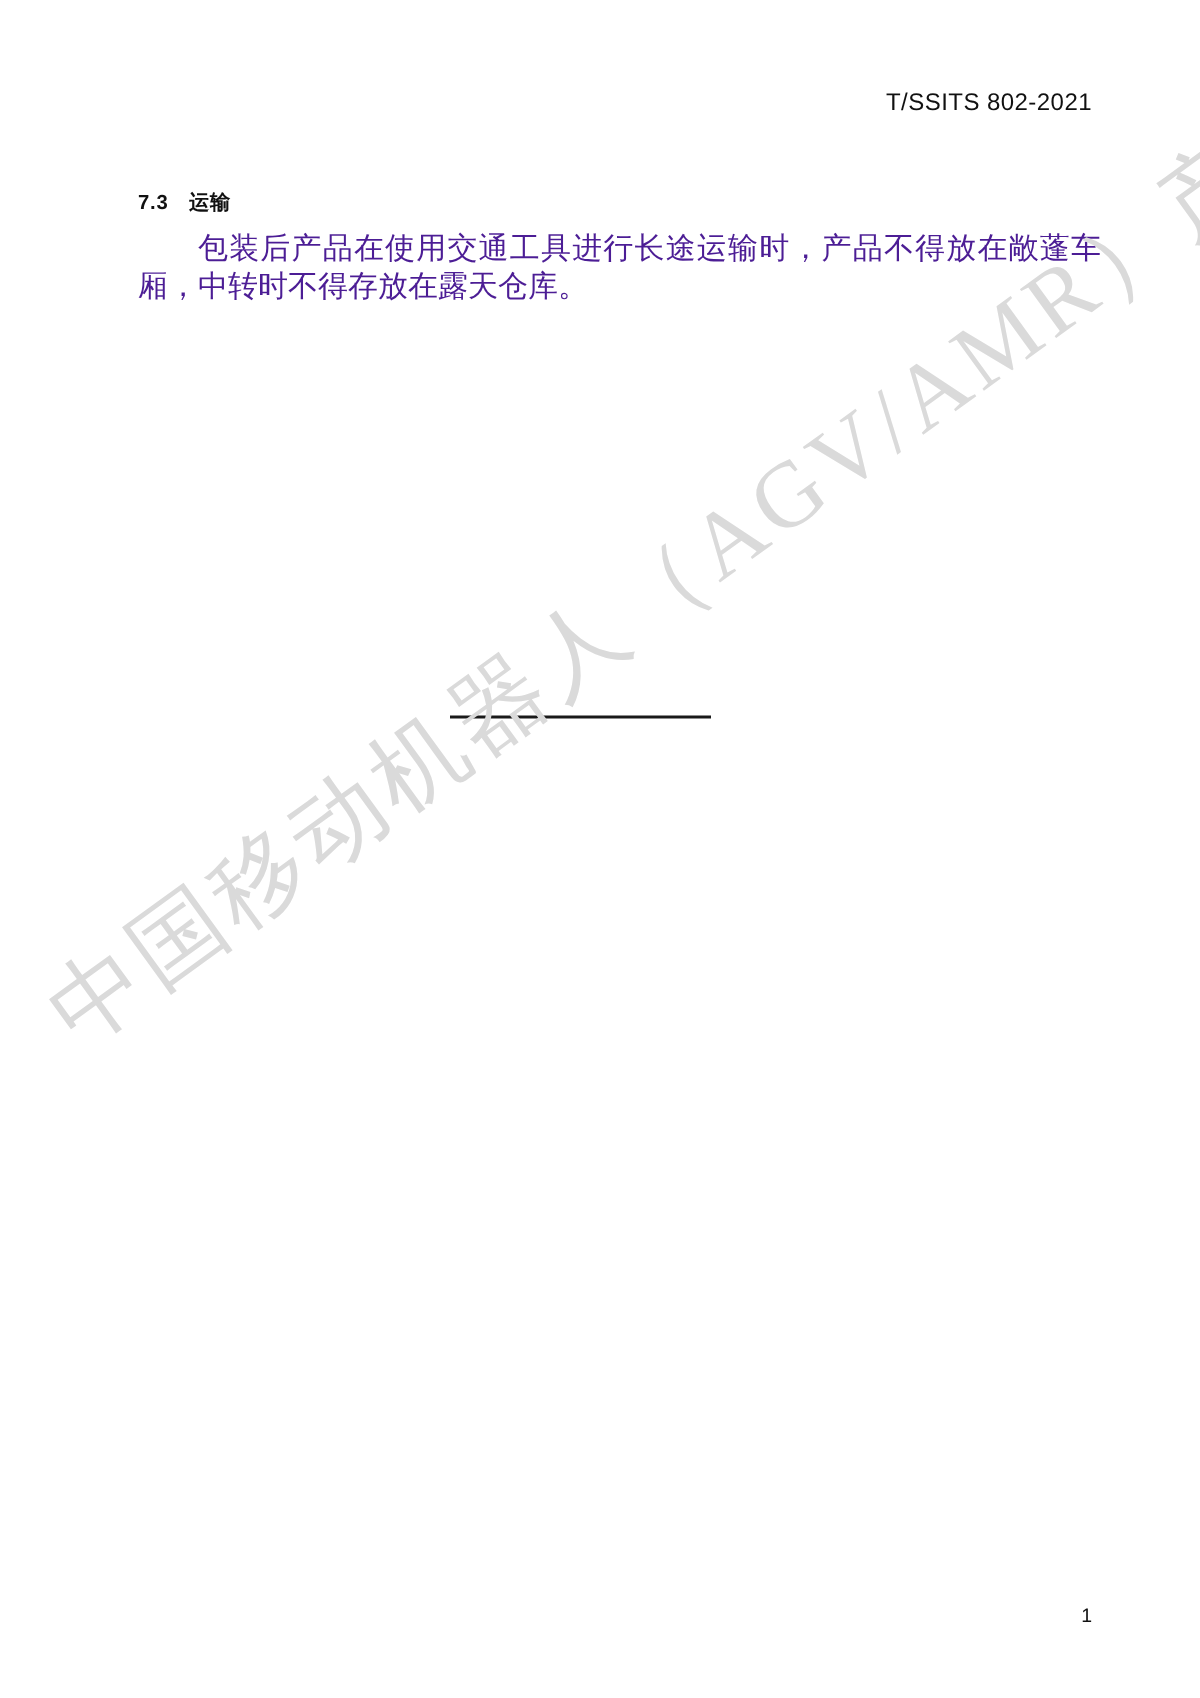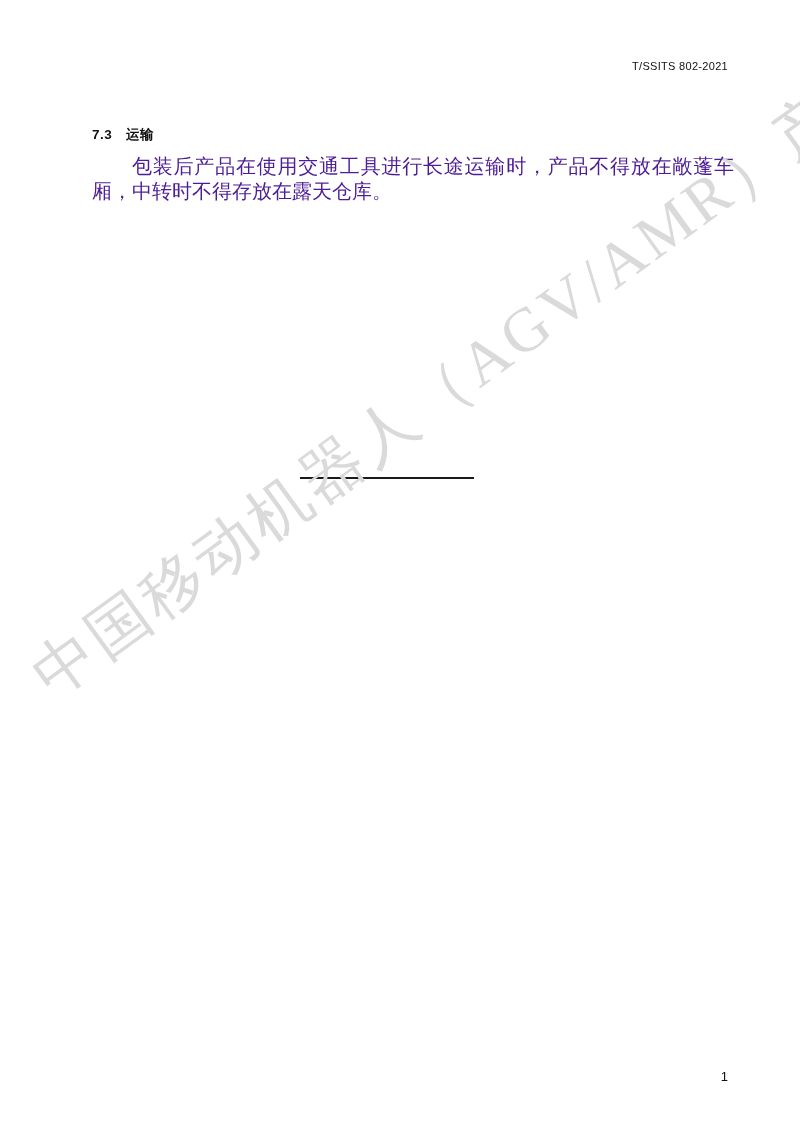--- a/index.html
+++ b/index.html
@@ -17,21 +17,21 @@
     font-family: "Liberation Serif", serif;
     color: #1a1a1a;
   }
 
   
   .page-header {
     position: absolute;
     top: 60px;
     right: 72px;
     font-family: "Liberation Sans", sans-serif;
-    font-size: 11px;
+    font-size: 16px;
     letter-spacing: 0.3px;
     color: #111;
     white-space: nowrap;
   }
 
   
   .content {
     position: absolute;
     top: 126px;
     left: 92px;

